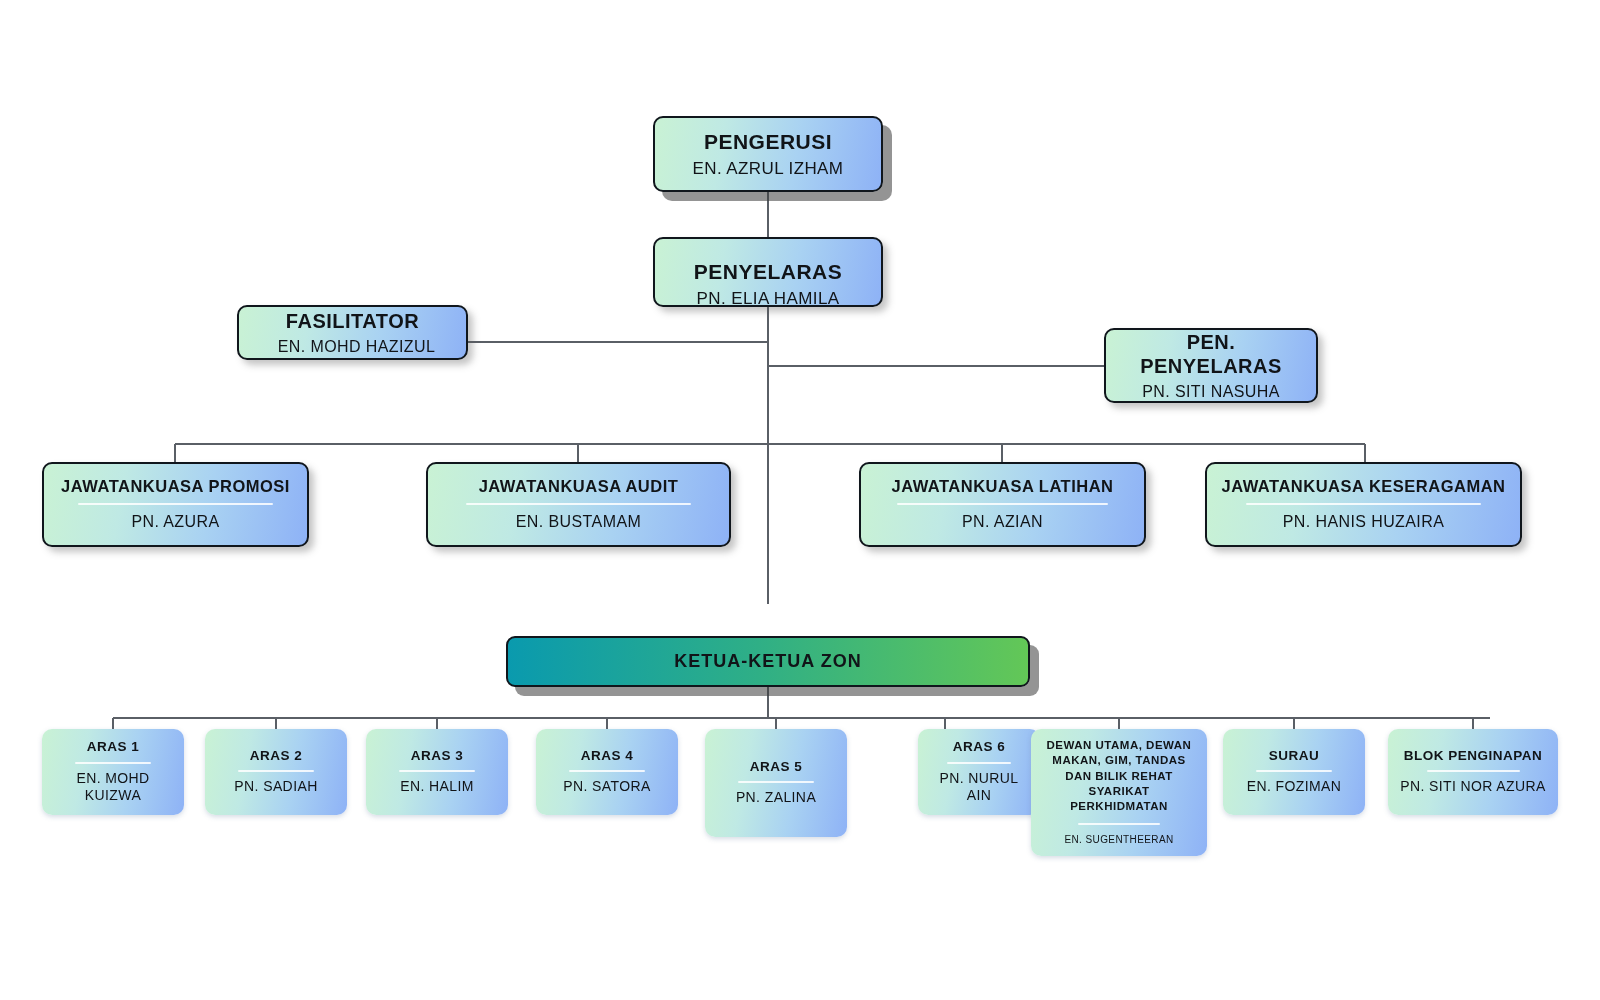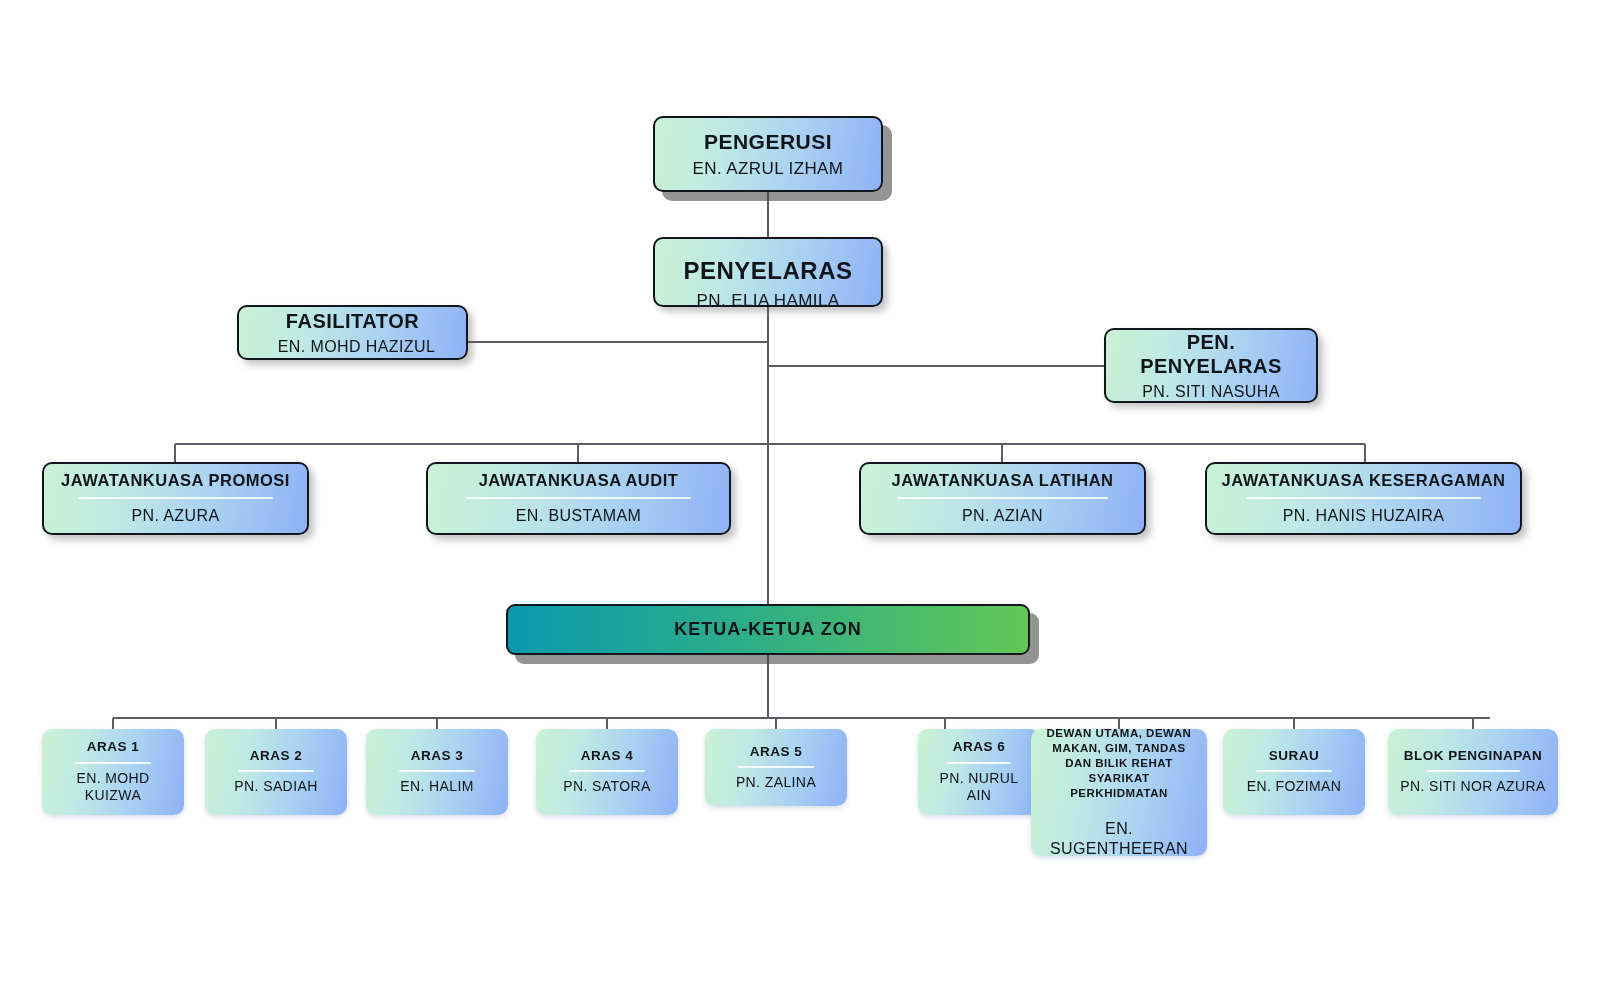--- a/index.html
+++ b/index.html
@@ -75,67 +75,67 @@
     border-radius: 2px;
     margin: 7px 0 7px 0;
   }
 
   
   #node-pengerusi   { left: 653px;  top: 116px; width: 230px; height: 76px;  }
   #node-pengerusi .title { font-size: 21px; }
   #node-pengerusi .name  { font-size: 17px; margin-top: 4px; }
 
   #node-penyelaras  { left: 653px;  top: 237px; width: 230px; height: 70px;  }
-  #node-penyelaras .title { font-size: 24px; margin-top: 24px; }
+  #node-penyelaras .title { font-size: 21px; margin-top: 24px; }
   #node-penyelaras .name  { font-size: 17px; margin-top: 4px; }
 
   #node-fasilitator { left: 237px;  top: 305px; width: 231px; height: 55px;  }
   #node-fasilitator .title { font-size: 20px; }
   #node-fasilitator .name  { font-size: 16px; margin-top: 4px; margin-left: 8px; }
 
   #node-pen-penyelaras { left: 1104px; top: 328px; width: 214px; height: 75px; }
   #node-pen-penyelaras .title { font-size: 20px; }
   #node-pen-penyelaras .name  { font-size: 16px; margin-top: 4px; }
 
   
-  .committee { top: 462px; height: 73px; justify-content: center; }
+  .committee { top: 462px; height: 85px; justify-content: center; }
   .committee .title { font-size: 16.5px; }
   .committee .name  { font-size: 16px; }
   .committee .divider { width: 80%; }
 
   #node-jk-promosi     { left: 42px;   width: 267px; }
   #node-jk-audit       { left: 426px;  width: 305px; }
   #node-jk-latihan     { left: 859px;  width: 287px; }
   #node-jk-keseragaman { left: 1205px; width: 317px; }
 
   
   #node-ketua-zon {
-    left: 506px; top: 604px; width: 524px; height: 51px;
+    left: 506px; top: 636px; width: 524px; height: 51px;
     background: linear-gradient(90deg, #0a9aae 0%, #2faf86 48%, #63c757 100%);
     border: 2px solid #10161c;
     border-radius: 9px;
     box-shadow: 9px 9px 0 rgba(60,60,60,0.55);
   }
   #node-ketua-zon .title { font-size: 18px; letter-spacing: 1px; }
 
   
   .zone { top: 729px; }
   .zone .title { font-size: 13.5px; }
   .zone .name  { font-size: 14px; }
   .zone .divider { width: 62%; margin: 6px 0; }
 
   #zone-aras1 { left: 42px;   width: 142px; height: 86px; }
   #zone-aras2 { left: 205px;  width: 142px; height: 86px; }
   #zone-aras3 { left: 366px;  width: 142px; height: 86px; }
   #zone-aras4 { left: 536px;  width: 142px; height: 86px; }
-  #zone-aras5 { left: 705px;  width: 142px; height: 77px; }
+  #zone-aras5 { left: 705px;  width: 142px; height: 108px; }
   #zone-aras6 { left: 874px;  width: 122px; height: 86px; margin-left: 44px; }
   #zone-dewan { left: 1031px; width: 176px; height: 127px; top: 729px; }
   #zone-dewan .title { font-size: 11.5px; line-height: 1.32; }
-  #zone-dewan .name  { font-size: 16px; }
+  #zone-dewan .name  { font-size: 10px; }
   #zone-dewan .divider { width: 52%; margin: 9px 0; }
   #zone-surau { left: 1223px; width: 142px; height: 86px; }
   #zone-blok  { left: 1388px; width: 170px; height: 86px; }
 </style>
 </head>
 <body>
 
 <div id="chart-root">
 
   <svg id="connectors" viewBox="0 0 1600 1000" width="1600" height="1000">

